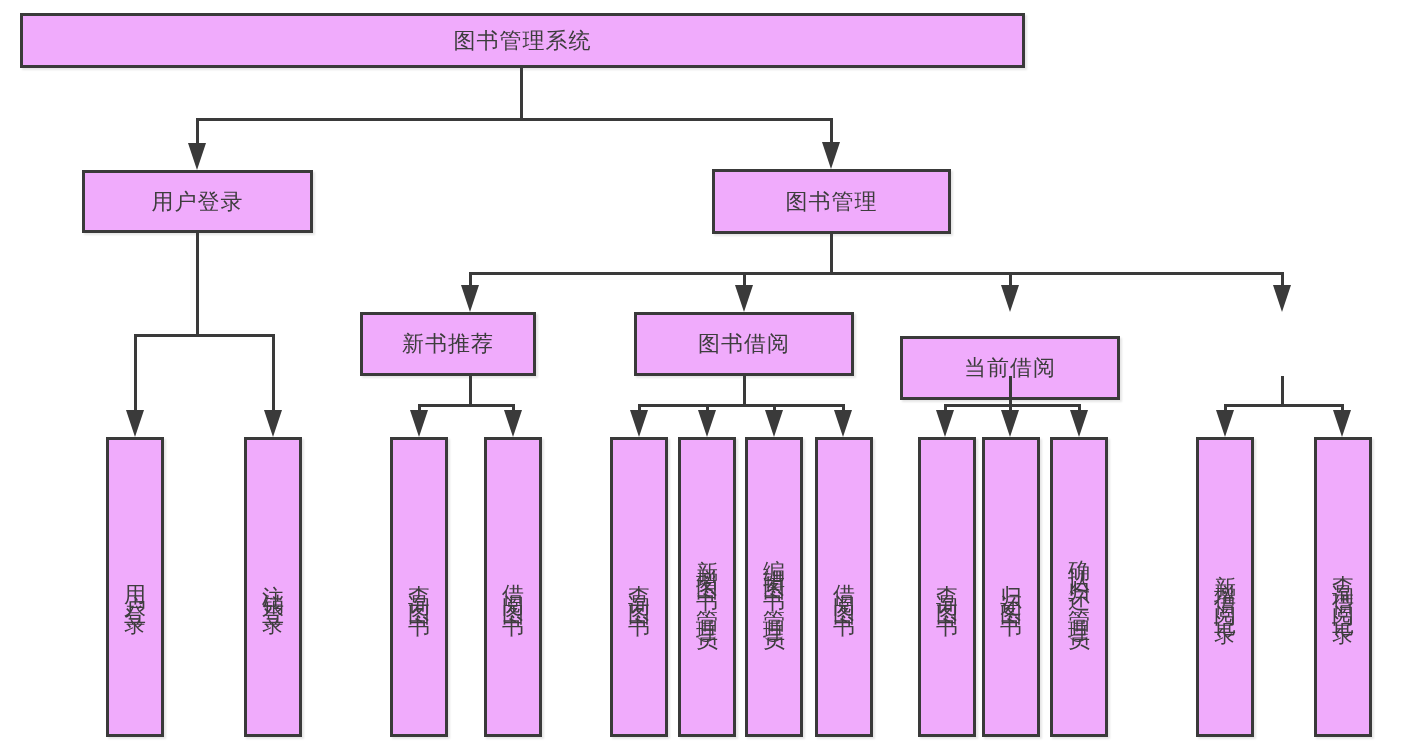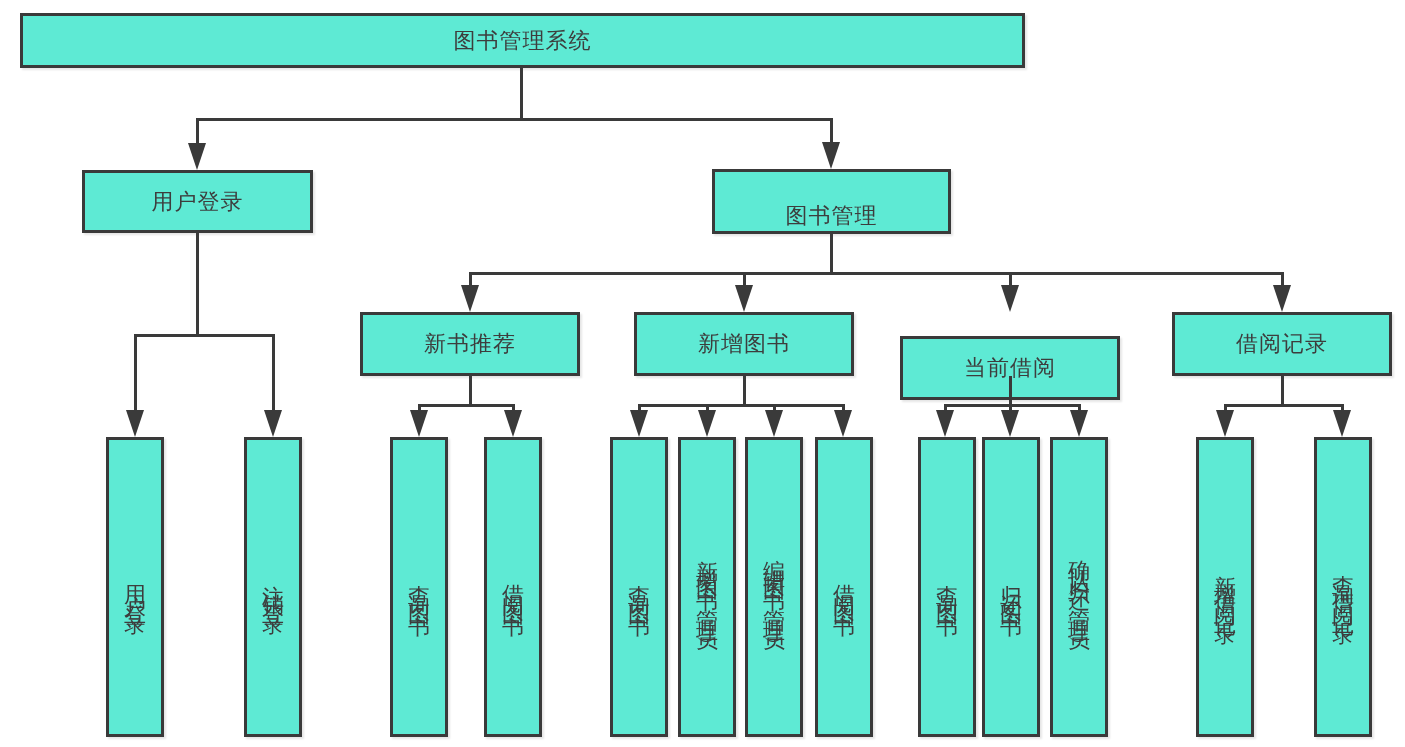--- a/index.html
+++ b/index.html
@@ -2,21 +2,21 @@
 <html><head>
 <meta charset="utf-8">
 <style>
   html,body { margin:0; padding:0; background:#ffffff; }
   #canvas {
     position:relative; width:1405px; height:747px;
     background:#ffffff; overflow:hidden;
     font-family:"Liberation Sans","DejaVu Sans",sans-serif;
   }
   .box {
-    position:absolute; background:#5eead4;
+    position:absolute; background:#f0abfc;
     border:3px solid #3a3a3a; box-sizing:border-box;
     display:flex; align-items:center; justify-content:center;
     color:#3d3d3d;
     box-shadow:2px 2px 2px rgba(0,0,0,0.10);
   }
   .h-label { font-size:22px; letter-spacing:1px; white-space:nowrap; }
   .v-label {
     writing-mode:vertical-rl; text-orientation:mixed;
     font-size:22px; line-height:1; letter-spacing:10px;
     white-space:nowrap;
@@ -48,21 +48,21 @@
   <div class="vline" style="left:520px; top:66px; height:55px;"></div>
   <div class="hline" style="left:196px; top:118px; width:637px;"></div>
   <div class="vline" style="left:196px; top:118px; height:28px;"></div>
   <div class="ahead" style="left:188px; top:143px;"></div>
   <div class="vline" style="left:830px; top:118px; height:28px;"></div>
   <div class="ahead" style="left:822px; top:142px;"></div>
 
   <div class="box" style="left:82px; top:170px; width:231px; height:63px;">
     <span class="h-label">用户登录</span>
   </div>
-  <div class="box" style="left:712px; top:169px; width:239px; height:65px;align-items:flex-end;">
+  <div class="box" style="left:712px; top:169px; width:239px; height:65px;">
     <span class="h-label">图书管理</span>
   </div>
 
   <div class="vline" style="left:196px; top:233px; height:104px;"></div>
   <div class="hline" style="left:134px; top:334px; width:141px;"></div>
   <div class="vline" style="left:134px; top:334px; height:80px;"></div>
   <div class="ahead" style="left:126px; top:410px;"></div>
   <div class="vline" style="left:272px; top:334px; height:80px;"></div>
   <div class="ahead" style="left:264px; top:410px;"></div>
 
@@ -70,31 +70,28 @@
   <div class="hline" style="left:469px; top:272px; width:815px;"></div>
   <div class="vline" style="left:469px; top:272px; height:18px;"></div>
   <div class="ahead" style="left:461px; top:285px;"></div>
   <div class="vline" style="left:743px; top:272px; height:18px;"></div>
   <div class="ahead" style="left:735px; top:285px;"></div>
   <div class="vline" style="left:1009px; top:272px; height:18px;"></div>
   <div class="ahead" style="left:1001px; top:285px;"></div>
   <div class="vline" style="left:1281px; top:272px; height:18px;"></div>
   <div class="ahead" style="left:1273px; top:285px;"></div>
 
-  <div class="box" style="left:360px; top:312px; width:220px; height:64px;">
+  <div class="box" style="left:360px; top:312px; width:176px; height:64px;">
     <span class="h-label">新书推荐</span>
   </div>
   <div class="box" style="left:634px; top:312px; width:220px; height:64px;">
-    <span class="h-label">新增图书</span>
+    <span class="h-label">图书借阅</span>
   </div>
   <div class="box" style="left:900px; top:312px; width:220px; height:64px;margin-top:24px;">
     <span class="h-label">当前借阅</span>
-  </div>
-  <div class="box" style="left:1172px; top:312px; width:220px; height:64px;">
-    <span class="h-label">借阅记录</span>
   </div>
 
   <div class="vline" style="left:469px; top:376px; height:31px;"></div>
   <div class="hline" style="left:418px; top:404px; width:97px;"></div>
   <div class="vline" style="left:418px; top:404px; height:12px;"></div>
   <div class="ahead" style="left:410px; top:410px;"></div>
   <div class="vline" style="left:512px; top:404px; height:12px;"></div>
   <div class="ahead" style="left:504px; top:410px;"></div>
 
   <div class="vline" style="left:743px; top:376px; height:31px;"></div>

